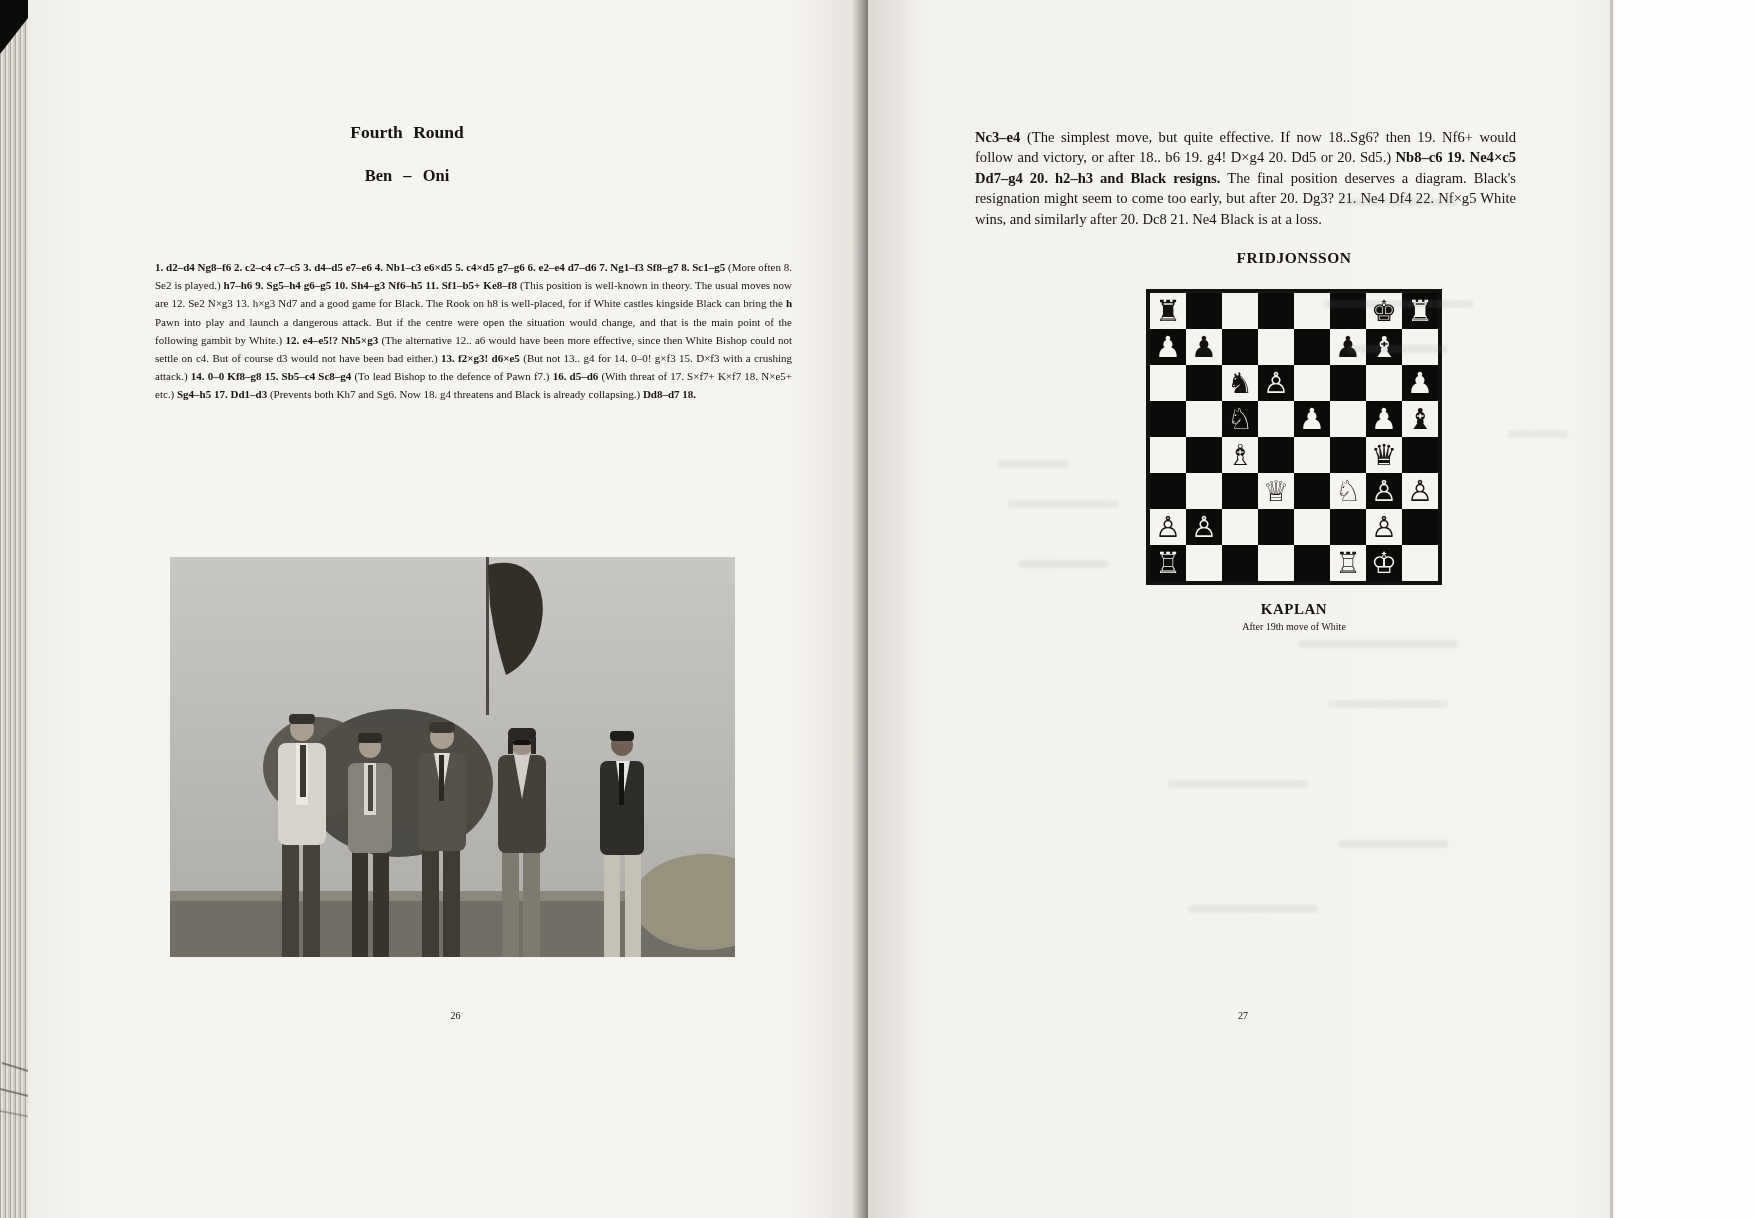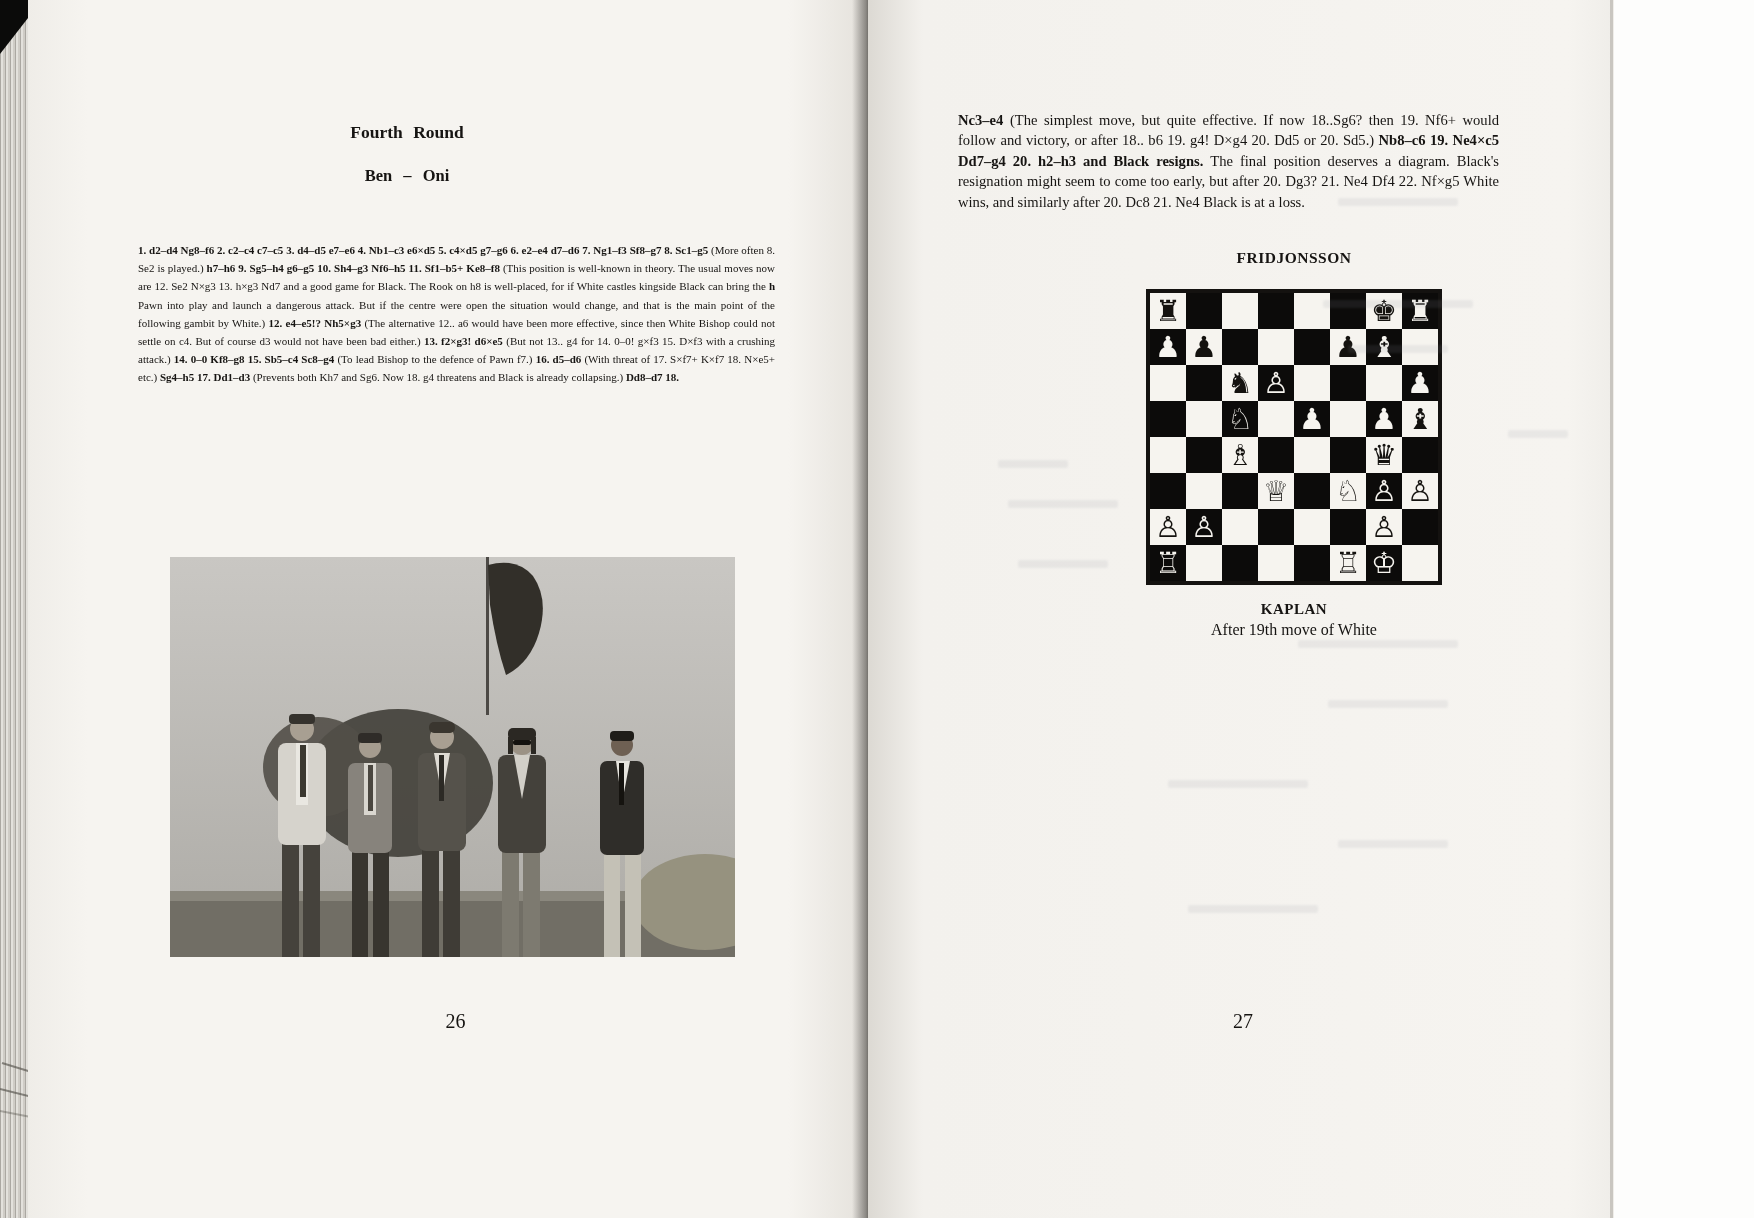--- a/index.html
+++ b/index.html
@@ -25,42 +25,42 @@
       background:linear-gradient(to right,rgba(30,27,24,0) 0%,rgba(30,27,24,.45) 35%,rgba(16,14,12,.85) 55%,rgba(30,27,24,.25) 80%,rgba(30,27,24,0) 100%);}
   .right-paper-edge{position:absolute;left:1610px;top:0;width:3px;height:1218px;background:#c9c6c0;}
 
   
   .ctr{text-align:center;}
   .round-heading{position:absolute;left:110px;top:122px;width:538px;font-size:17.5px;font-weight:bold;word-spacing:6px;}
   .match-heading{position:absolute;left:110px;top:166px;width:538px;font-size:16.5px;font-weight:bold;word-spacing:7px;}
   .players{position:absolute;left:110px;top:212px;width:635px;font-size:15px;}
   .players .wp{float:left;} .players .bp{float:right;}
   .players b{font-weight:bold;}
-  .game{position:absolute;margin:0;text-align:justify;}
+  .game{position:absolute;margin:17px;text-align:justify;}
   .game b{font-weight:bold;}
   .game.left-par{left:110px;top:241px;width:637px;font-size:11px;line-height:18.2px;}
   .game.right-par{left:90px;top:110px;width:541px;font-size:14.6px;line-height:20.4px;}
 
   .photo-frame{position:absolute;left:142px;top:557px;width:565px;height:400px;background:#b8b6b2;overflow:hidden;}
   .photo-caption{position:absolute;left:142px;top:967px;width:565px;font-size:14.5px;font-style:italic;font-weight:bold;}
-  .pagenum{position:absolute;font-size:20px;font-family:Liberation Serif, serif;}
+  .pagenum{position:absolute;font-size:10px;font-family:Liberation Serif, serif;}
   .pagenum.p26{left:110px;top:1010px;width:635px;}
   .pagenum.p27{left:225px;top:1010px;width:300px;}
 
   
   .diagram-heading{position:absolute;left:276px;top:249px;width:300px;font-size:15.5px;font-weight:bold;letter-spacing:.5px;}
   .chessboard{position:absolute;left:278px;top:289px;width:288px;height:288px;
       border:4px solid #141210;display:grid;grid-template-columns:repeat(8,36px);grid-template-rows:repeat(8,36px);
       background:#f6f4ef;}
   .sq{width:36px;height:36px;text-align:center;}
   .sq.dark{background:#0c0b0a;}
   .sq.light{background:#f6f4ef;}
   .piece{font-family:"DejaVu Sans",sans-serif;font-size:29px;line-height:36px;display:block;}
   .diagram-player{position:absolute;left:276px;top:601px;width:300px;font-size:15px;font-weight:bold;letter-spacing:.5px;}
-  .diagram-caption{position:absolute;left:226px;top:621px;width:400px;font-size:16px;}
+  .diagram-caption{position:absolute;left:226px;top:621px;width:400px;font-size:10px;}
 
   
   .ghost{position:absolute;height:8px;background:#8d909a;opacity:.12;filter:blur(1px);border-radius:2px;}
 </style>
 </head>
 <body>
 
 <div class="scene">
 
   <div class="page-stack"></div>

